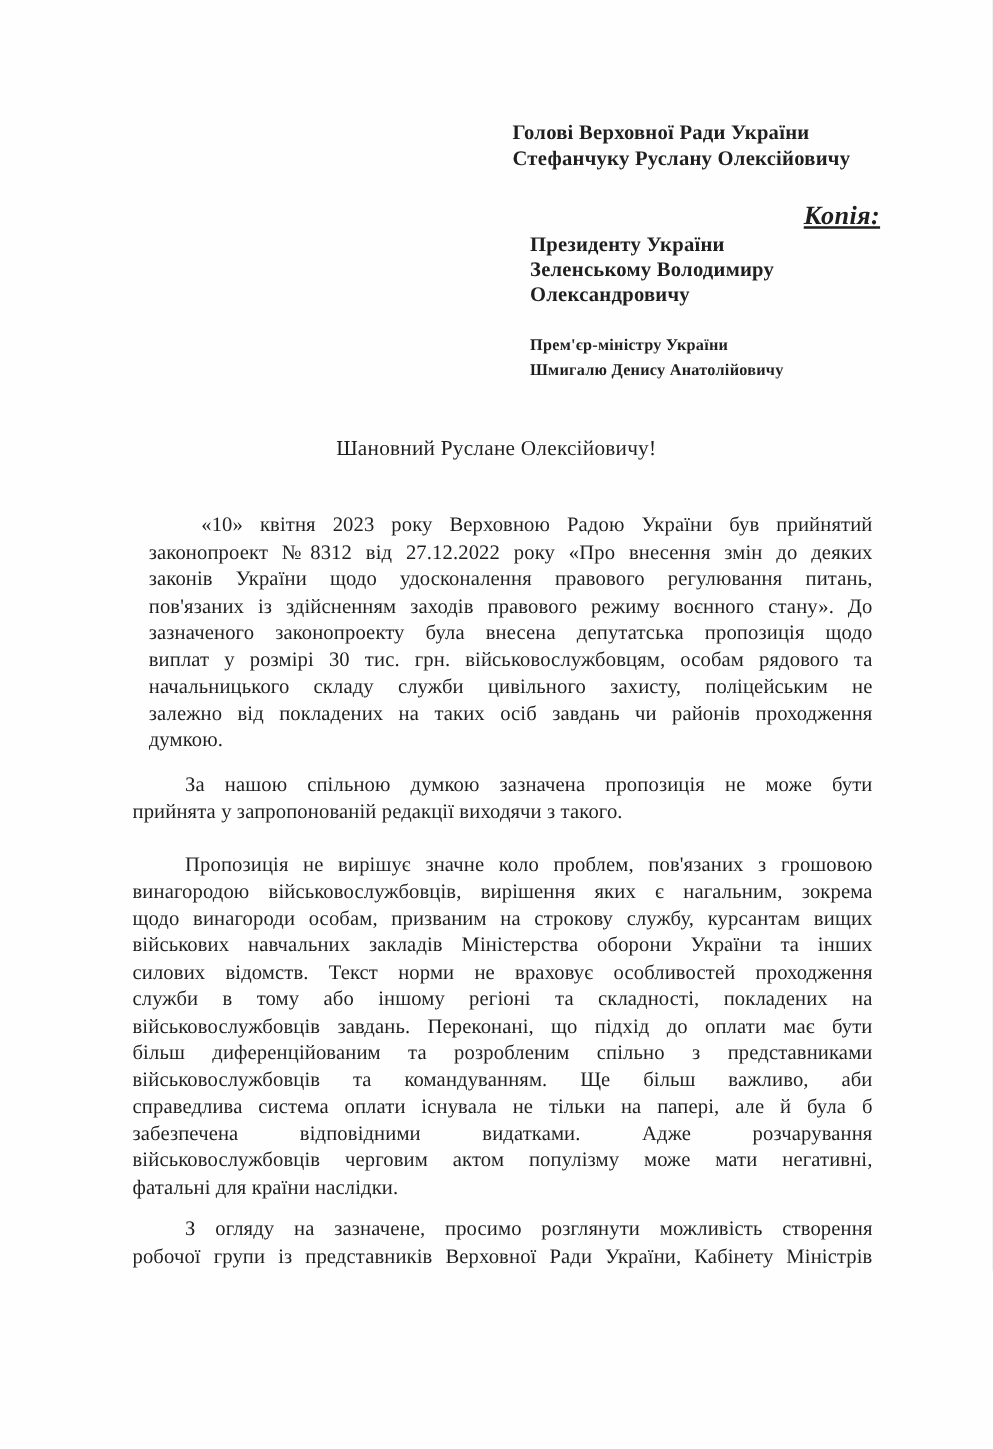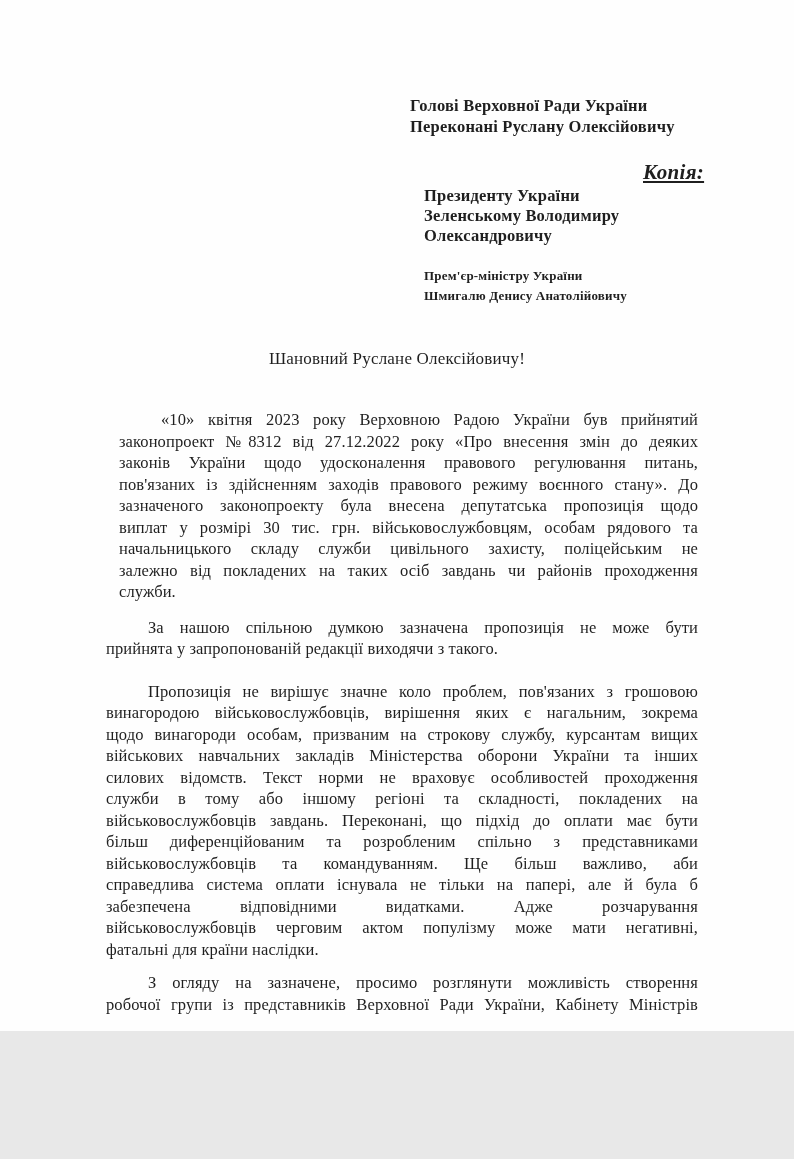--- a/index.html
+++ b/index.html
@@ -3,21 +3,21 @@
 <meta charset="utf-8">
 <style>
   html, body {
     margin: 0;
     padding: 0;
     background: #e8e8e8;
   }
   .page {
     position: relative;
     width: 794px;
-    height: 1031px;
+    height: 1159px;
     margin: 0 auto;
     background: #fefefe;
     font-family: "Liberation Serif", "DejaVu Serif", serif;
     color: #1f1f1f;
     overflow: hidden;
   }
   .abs { position: absolute; }
 
   
   .recipient-block {
@@ -83,21 +83,21 @@
   .para .bline:first-child { text-indent: 42px; }
   .bline.lastline { text-align-last: left; }
 </style>
 </head>
 <body>
 
 <div class="page">
 
   <div class="abs recipient-block">
     <div>Голові Верховної Ради України</div>
-    <div>Переконані Руслану Олексійовичу</div>
+    <div>Стефанчуку Руслану Олексійовичу</div>
   </div>
 
   <div class="abs copy-label">Копія:</div>
 
   <div class="abs copy-block-1">
     <div>Президенту України</div>
     <div>Зеленському Володимиру</div>
     <div>Олександровичу</div>
   </div>
 
@@ -111,21 +111,21 @@
   <div class="abs body-block">
       <div class="para" style="margin-top: 0px; margin-left: 13px;">
         <div class="bline">«10» квітня 2023 року Верховною Радою України був прийнятий</div>
         <div class="bline">законопроект №8312 від 27.12.2022 року «Про внесення змін до деяких</div>
         <div class="bline">законів України щодо удосконалення правового регулювання питань,</div>
         <div class="bline">пов'язаних із здійсненням заходів правового режиму воєнного стану». До</div>
         <div class="bline">зазначеного законопроекту була внесена депутатська пропозиція щодо</div>
         <div class="bline">виплат у розмірі 30 тис. грн. військовослужбовцям, особам рядового та</div>
         <div class="bline">начальницького складу служби цивільного захисту, поліцейським не</div>
         <div class="bline">залежно від покладених на таких осіб завдань чи районів проходження</div>
-        <div class="bline lastline">служби.</div>
+        <div class="bline lastline">думкою.</div>
       </div>
       <div class="para" style="margin-top: 14px;">
         <div class="bline">За нашою спільною думкою зазначена пропозиція не може бути</div>
         <div class="bline lastline">прийнята у запропонованій редакції виходячи з такого.</div>
       </div>
       <div class="para" style="margin-top: 21px;">
         <div class="bline">Пропозиція не вирішує значне коло проблем, пов'язаних з грошовою</div>
         <div class="bline">винагородою військовослужбовців, вирішення яких є нагальним, зокрема</div>
         <div class="bline">щодо винагороди особам, призваним на строкову службу, курсантам вищих</div>
         <div class="bline">військових навчальних закладів Міністерства оборони України та інших</div>

